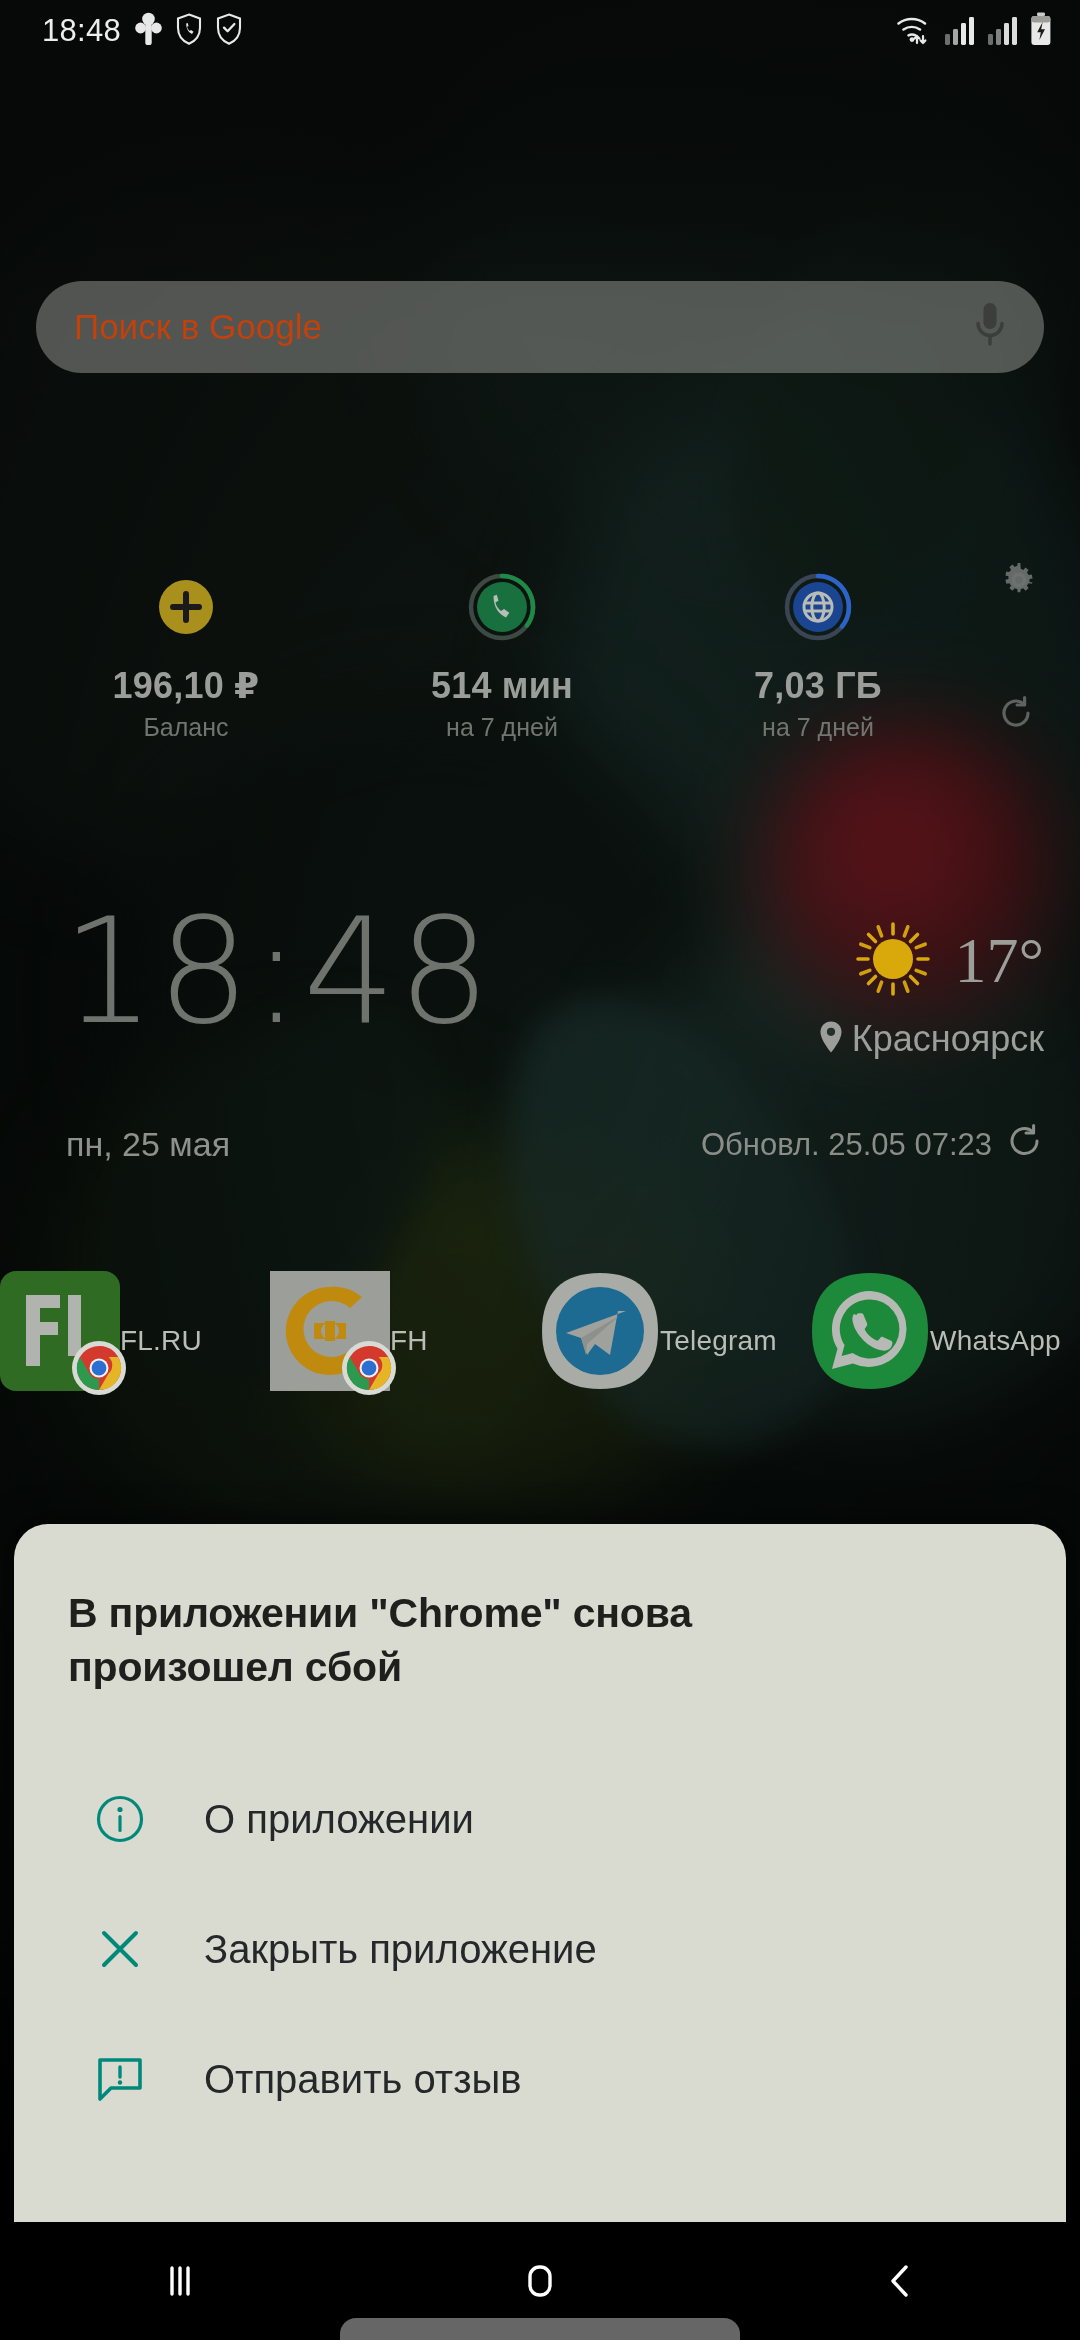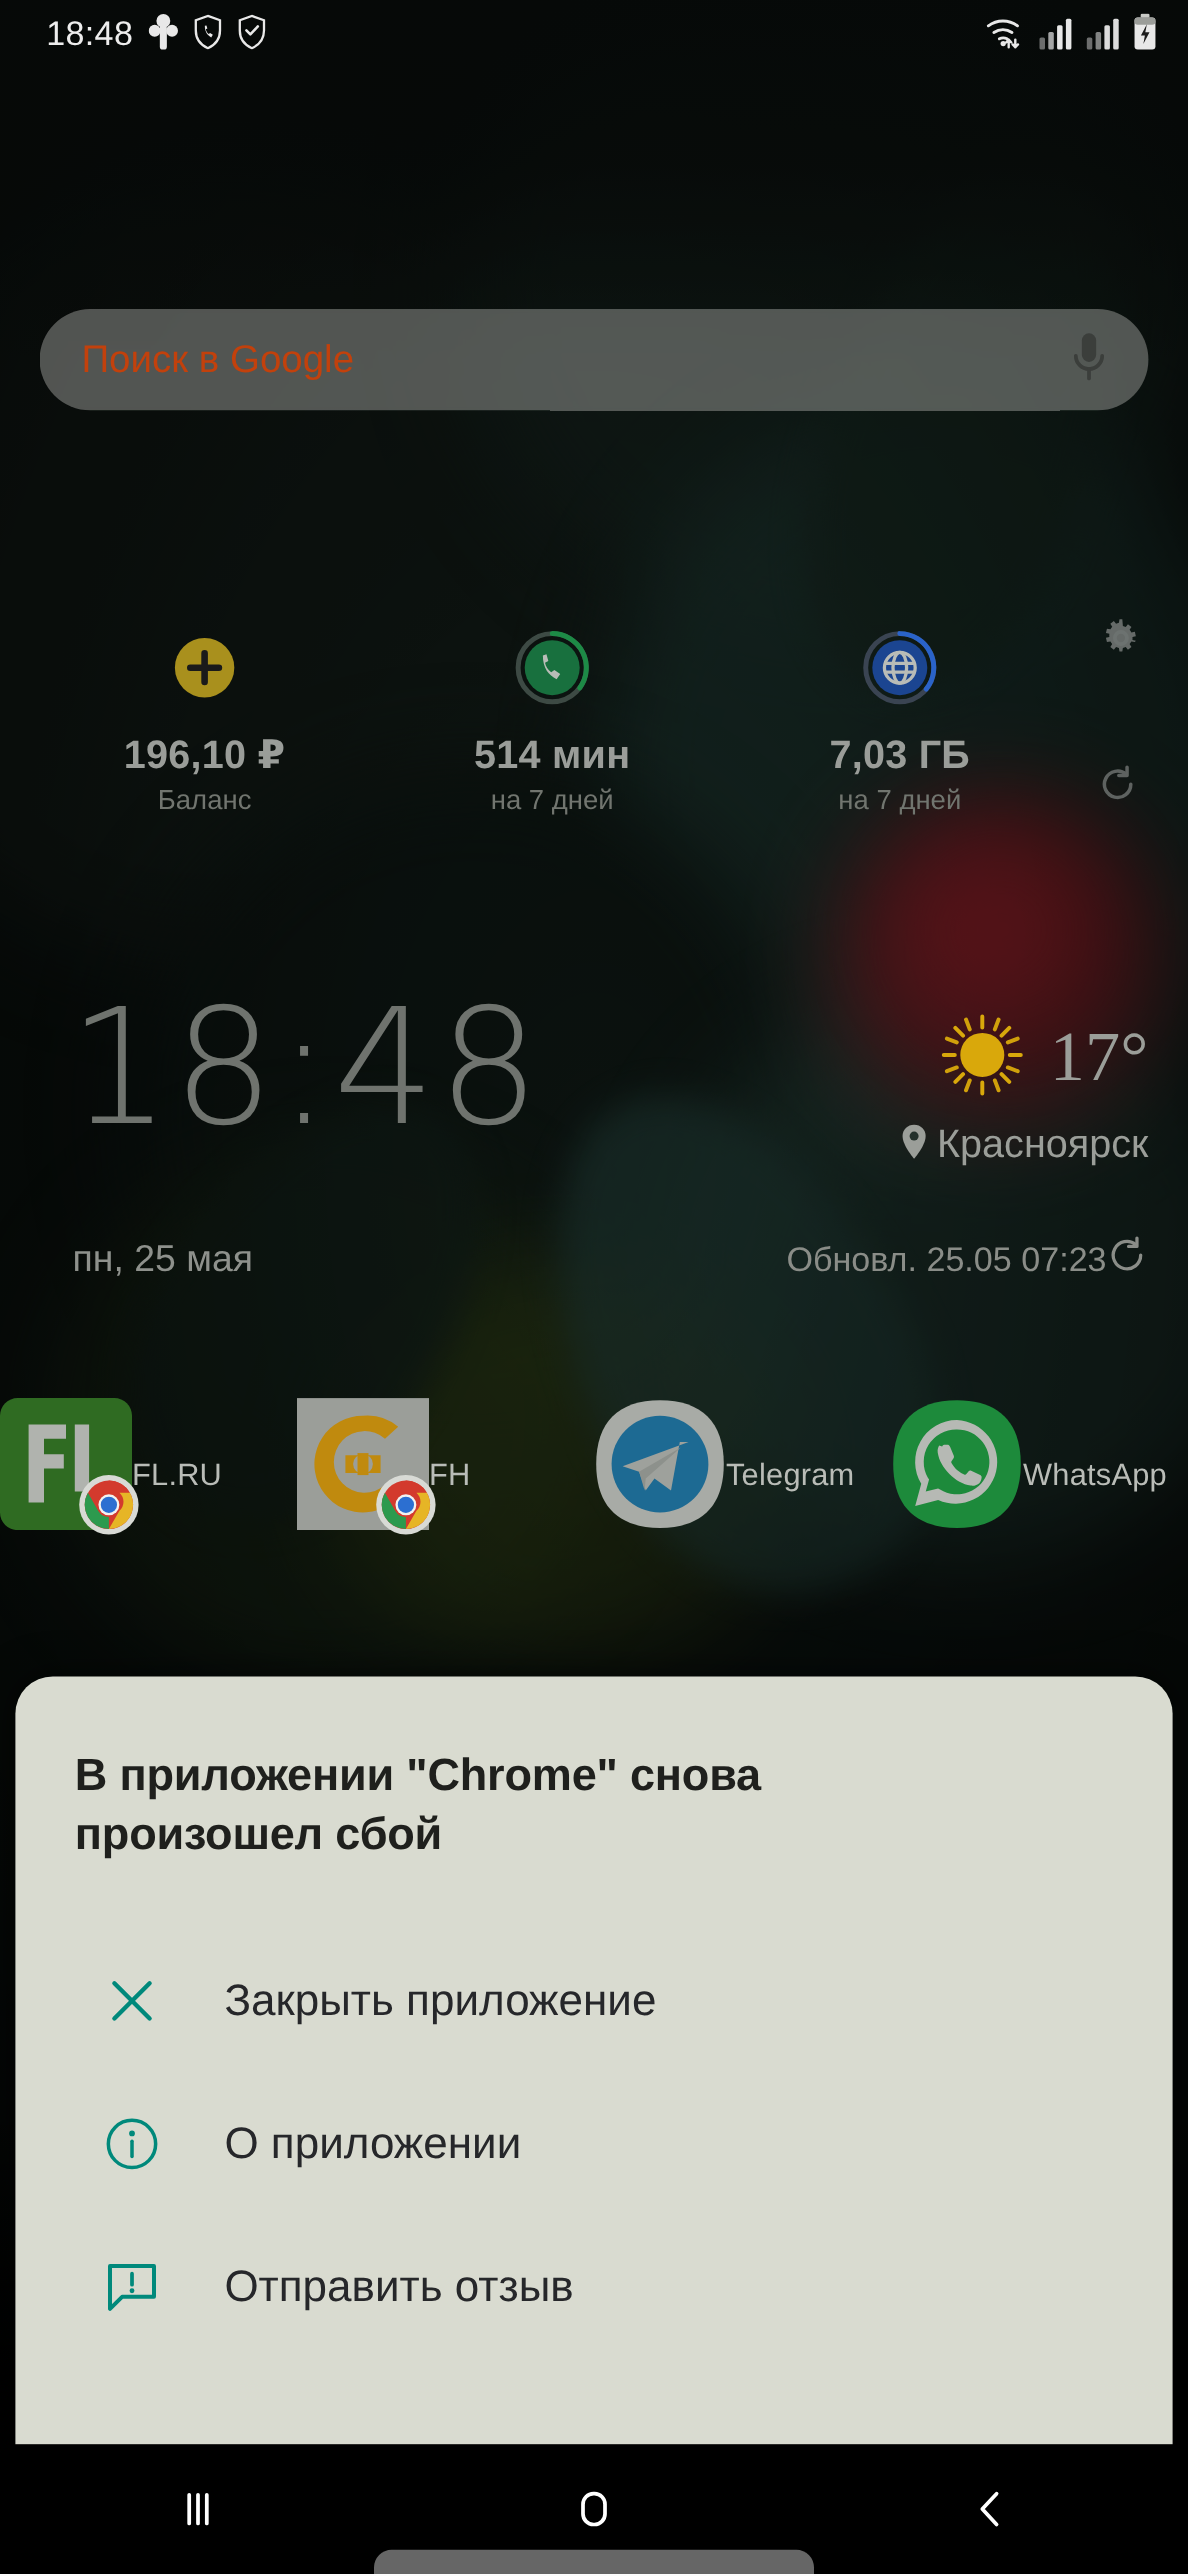--- a/index.html
+++ b/index.html
@@ -61,21 +61,21 @@
     font-weight:300; letter-spacing:2px; line-height:1.25;
     font-family:"DejaVu Sans","Liberation Sans",sans-serif;
   }
   #clock-date{ position:absolute; left:66px; top:225px; font-size:34px; color:#8e918c; }
   #weather{ position:absolute; right:36px; top:14px; text-align:right; }
   .w-row{ display:flex; align-items:center; justify-content:flex-end; gap:16px; }
   #weather-temp{ font-size:64px; color:#9b9e99; font-weight:300; line-height:.95;font-family:Liberation Serif, serif; }
   .w-loc{ display:flex; align-items:center; justify-content:flex-end; gap:8px; margin-top:10px; }
   #weather-city{ font-size:36px; color:#9b9e99; }
   #weather-updated{
-    position:absolute; right:36px; top:222px; display:flex; align-items:center; 
+    position:absolute; right:36px; top:222px; display:flex; align-items:center; gap:14px;
     font-size:31px; color:#8a8d88;
   }
 
   
   #app-row{ position:absolute; left:0; right:0; top:1226px; height:210px; display:flex; z-index:5; }
   .app{ flex:1; display:flex; flex-direction:row; align-items:center; }
   .app-icon{ width:120px; height:120px; position:relative; }
   .app-label{ margin-top:20px; font-size:28px; color:#b9bcb7; letter-spacing:.2px; }
   .chrome-badge{ position:absolute; right:-8px; bottom:-6px; width:58px; height:58px; }
 
@@ -381,35 +381,35 @@
 </div>
 
 <div id="crash-dialog">
   <div id="crash-title">В приложении "Chrome" снова произошел сбой</div>
 
   <div id="crash-actions">
 
     <div class="crash-item">
       <span class="crash-ico">
         <svg width="52" height="52" viewBox="0 0 52 52">
-          <path d="M10 10 42 42M42 10 10 42" stroke="#00897b" stroke-width="4" stroke-linecap="round"></path>
-        </svg>
-      </span>
-      <span class="crash-lbl">Закрыть приложение</span>
+          <circle cx="26" cy="26" r="21.5" fill="none" stroke="#00897b" stroke-width="3.2"></circle>
+          <circle cx="26" cy="16.5" r="2.6" fill="#00897b"></circle>
+          <path d="M26 23.5v14" stroke="#00897b" stroke-width="3.2" stroke-linecap="round"></path>
+        </svg>
+      </span>
+      <span class="crash-lbl">О приложении</span>
     </div>
 
     <div class="crash-item">
       <span class="crash-ico">
         <svg width="52" height="52" viewBox="0 0 52 52">
-          <circle cx="26" cy="26" r="21.5" fill="none" stroke="#00897b" stroke-width="3.2"></circle>
-          <circle cx="26" cy="16.5" r="2.6" fill="#00897b"></circle>
-          <path d="M26 23.5v14" stroke="#00897b" stroke-width="3.2" stroke-linecap="round"></path>
-        </svg>
-      </span>
-      <span class="crash-lbl">О приложении</span>
+          <path d="M10 10 42 42M42 10 10 42" stroke="#00897b" stroke-width="4" stroke-linecap="round"></path>
+        </svg>
+      </span>
+      <span class="crash-lbl">Закрыть приложение</span>
     </div>
 
     <div class="crash-item">
       <span class="crash-ico">
         <svg width="52" height="52" viewBox="0 0 52 52">
           <path d="M6 7h40v28H17L6 46Z" fill="none" stroke="#00897b" stroke-width="3.6" stroke-linejoin="round"></path>
           <path d="M26 14v10" stroke="#00897b" stroke-width="3.4" stroke-linecap="round"></path>
           <circle cx="26" cy="29.5" r="2.2" fill="#00897b"></circle>
         </svg>
       </span>

